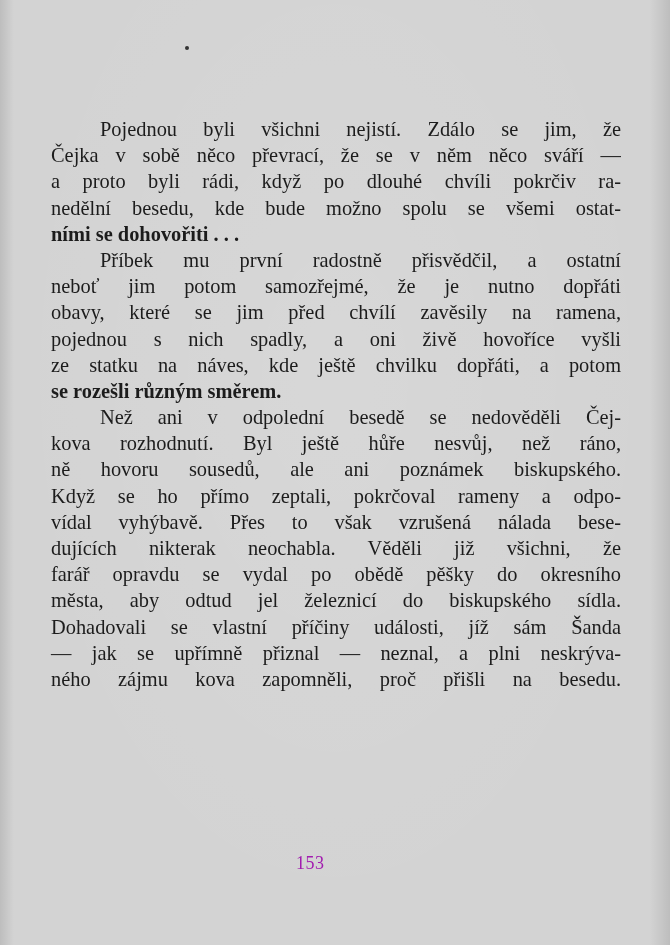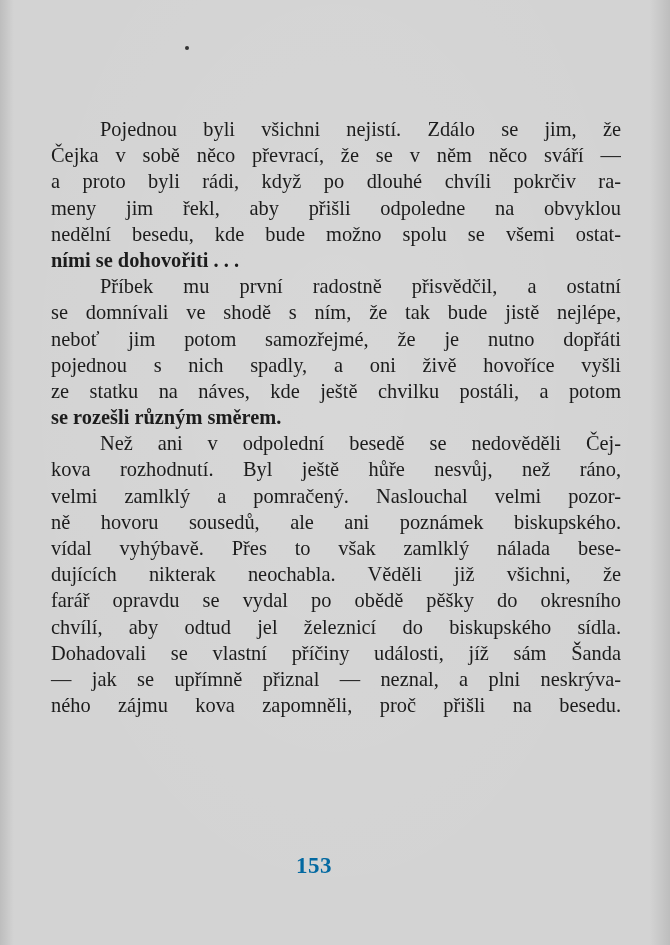--- a/index.html
+++ b/index.html
@@ -29,52 +29,51 @@
     line-height: 26.2px;
     height: 26.2px;
     white-space: nowrap;
     text-align: justify;
     text-align-last: justify;
   }
   .line.indent { padding-left: 49px; }
   .line.last { text-align-last: left; font-weight: bold; }
   .page-number {
     position: absolute; left: 296px; top: 853px;
-    font-size: 23px; letter-spacing: 0.5px; color: #0369a1; font-weight: bold;
+    font-size: 18px; letter-spacing: 0.5px; color: #a21caf;
   }
 </style>
 </head>
 <body>
 
 <div class="page">
   <div class="speck"></div>
 
   <div class="text-block">
 
     <span class="line indent">Pojednou byli všichni nejistí. Zdálo se jim, že</span>
     <span class="line">Čejka v sobě něco převrací, že se v něm něco sváří —</span>
     <span class="line">a proto byli rádi, když po dlouhé chvíli pokrčiv ra-</span>
-    <span class="line">meny jim řekl, aby přišli odpoledne na obvyklou</span>
     <span class="line">nedělní besedu, kde bude možno spolu se všemi ostat-</span>
     <span class="line last">ními se dohovořiti . . .</span>
 
     <span class="line indent">Příbek mu první radostně přisvědčil, a ostatní</span>
-    <span class="line">se domnívali ve shodě s ním, že tak bude jistě nejlépe,</span>
     <span class="line">neboť jim potom samozřejmé, že je nutno dopřáti</span>
+    <span class="line">obavy, které se jim před chvílí zavěsily na ramena,</span>
     <span class="line">pojednou s nich spadly, a oni živě hovoříce vyšli</span>
-    <span class="line">ze statku na náves, kde ještě chvilku postáli, a potom</span>
+    <span class="line">ze statku na náves, kde ještě chvilku dopřáti, a potom</span>
     <span class="line last">se rozešli různým směrem.</span>
 
     <span class="line indent">Než ani v odpolední besedě se nedověděli Čej-</span>
     <span class="line">kova rozhodnutí. Byl ještě hůře nesvůj, než ráno,</span>
-    <span class="line">velmi zamlklý a pomračený. Naslouchal velmi pozor-</span>
     <span class="line">ně hovoru sousedů, ale ani poznámek biskupského.</span>
-    <span class="line">vídal vyhýbavě. Přes to však zamlklý nálada bese-</span>
+    <span class="line">Když se ho přímo zeptali, pokrčoval rameny a odpo-</span>
+    <span class="line">vídal vyhýbavě. Přes to však vzrušená nálada bese-</span>
     <span class="line">dujících nikterak neochabla. Věděli již všichni, že</span>
     <span class="line">farář opravdu se vydal po obědě pěšky do okresního</span>
-    <span class="line">chvílí, aby odtud jel železnicí do biskupského sídla.</span>
+    <span class="line">města, aby odtud jel železnicí do biskupského sídla.</span>
     <span class="line">Dohadovali se vlastní příčiny události, jíž sám Šanda</span>
     <span class="line">— jak se upřímně přiznal — neznal, a plni neskrýva-</span>
     <span class="line">ného zájmu kova zapomněli, proč přišli na besedu.</span>
   </div>
 
   <div class="page-number">153</div>
 </div>
 
 </body></html>

